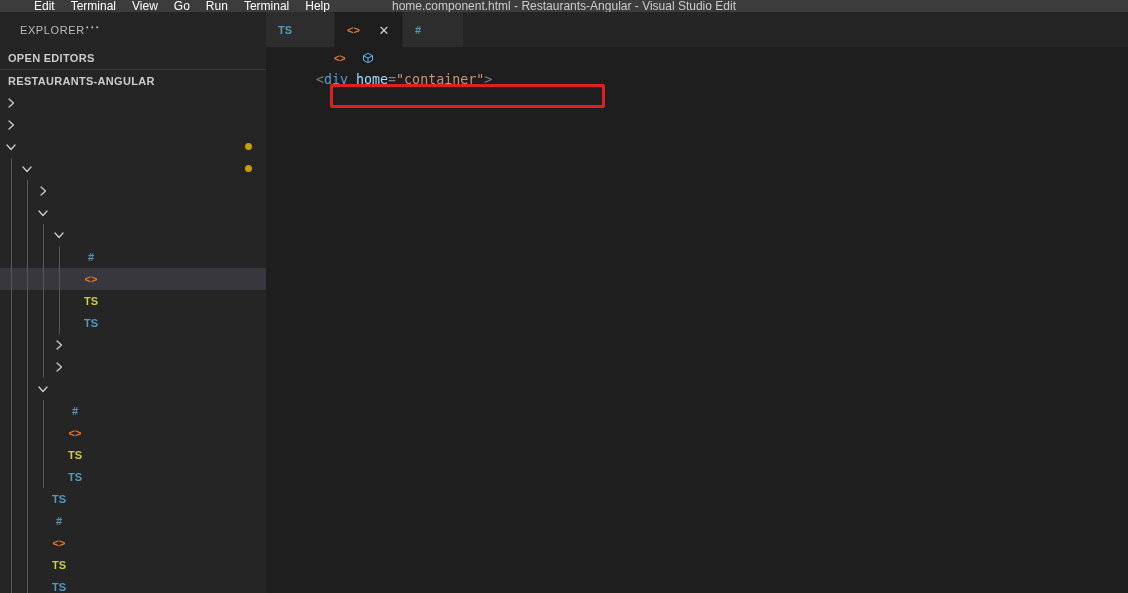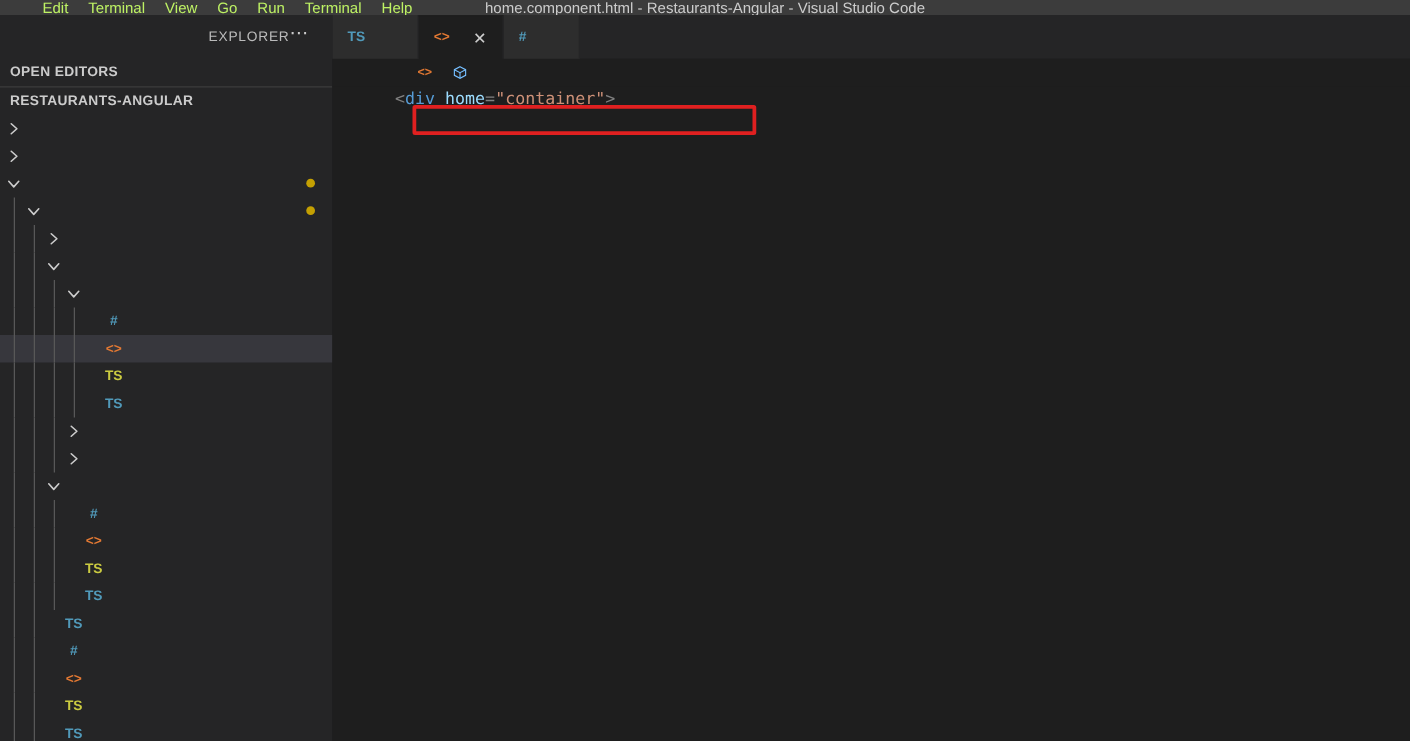--- a/index.html
+++ b/index.html
@@ -25,21 +25,21 @@
     position: relative;
     flex: 0 0 12px;
     overflow: hidden;
   }
   .menu {
     display: flex;
     margin-left: 26px;
     align-items: flex-end;
   }
   .menu-item {
-    color: #bef264;
+    color: #ffffff;
     font-size: 12px;
     line-height: 12px;
     padding: 0 8px;
     white-space: nowrap;
     cursor: default;
   }
   .title-center {
     position: absolute;
     left: 0; right: 0;
     text-align: center;
@@ -65,21 +65,21 @@
     background: #252526;
     display: flex;
     flex-direction: column;
     min-height: 0;
     overflow: hidden;
   }
   .sidebar-header {
     height: 35px;
     display: flex;
     align-items: center;
-    justify-content: flex-end;
+    justify-content: flex-start;
     padding: 0 18px 0 20px;
     flex: 0 0 35px;
   }
   .sidebar-title {
     color: #bbbbbb;
     font-size: 11px;
     letter-spacing: 0.6px;
     font-weight: 400;
   }
   .ellipsis-icon {
@@ -324,21 +324,21 @@
   <div class="titlebar">
     <div class="menu" id="menu-bar">
         <div class="menu-item">Edit</div>
         <div class="menu-item">Terminal</div>
         <div class="menu-item">View</div>
         <div class="menu-item">Go</div>
         <div class="menu-item">Run</div>
         <div class="menu-item">Terminal</div>
         <div class="menu-item">Help</div>
       </div>
-    <div class="title-center">home.component.html - Restaurants-Angular - Visual Studio Code</div>
+    <div class="title-center">home.component.html - Restaurants-Angular - Visual Studio Edit</div>
   </div>
 
   <div class="body">
 
     <div class="sidebar">
 
       <div class="sidebar-header">
         <span class="sidebar-title">EXPLORER</span>
         <span class="ellipsis-icon">⋯</span>
       </div>

